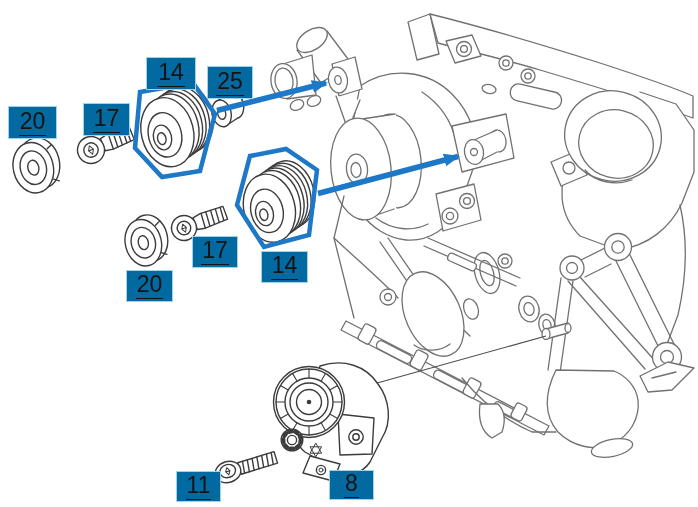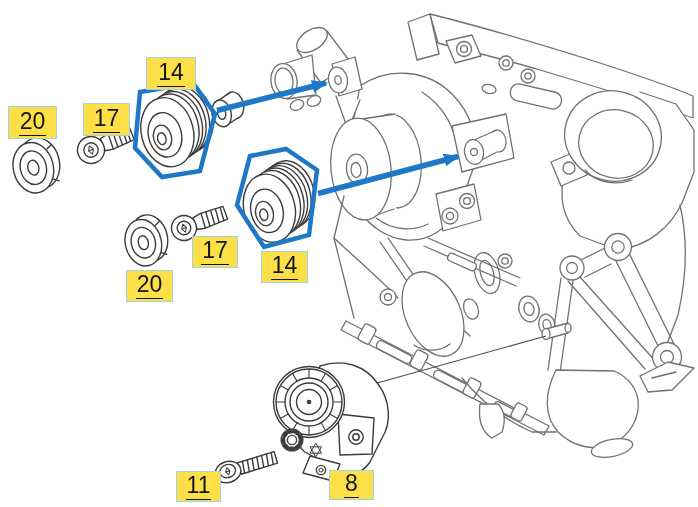--- a/index.html
+++ b/index.html
@@ -2,21 +2,21 @@
 <html><head>
 <meta charset="utf-8">
 <style>
   html,body{margin:0;padding:0;background:#fff;}
   .stage{
     position:relative;width:698px;height:507px;background:#fff;overflow:hidden;
     font-family:"Liberation Sans", sans-serif;
   }
   .stage svg{position:absolute;left:0;top:0;}
   .callout{
-    position:absolute;background:#fde047;border:1px solid #9fd3e8;
+    position:absolute;background:#0369a1;border:1px solid #9fd3e8;
     display:flex;align-items:center;justify-content:center;
     color:#141414;font-size:23px;line-height:1;z-index:5;cursor:pointer;
   }
   .callout span{border-bottom:1.6px solid #141414;padding:0 1px 2px 1px;}
 </style>
 </head>
 <body>
 
 <div class="stage">
 
@@ -247,20 +247,23 @@
     </div>
 
   <div class="callout" style="left:83px;top:103px;width:45px;height:31px">
       <span>17</span>
     </div>
 
   <div class="callout" style="left:146px;top:57px;width:48px;height:31px">
       <span>14</span>
     </div>
 
+  <div class="callout" style="left:207px;top:66px;width:44px;height:31px">
+      <span>25</span>
+    </div>
 
   <div class="callout" style="left:126px;top:270px;width:45px;height:30px">
       <span>20</span>
     </div>
 
   <div class="callout" style="left:192px;top:236px;width:44px;height:30px">
       <span>17</span>
     </div>
 
   <div class="callout" style="left:261px;top:251px;width:45px;height:30px">

